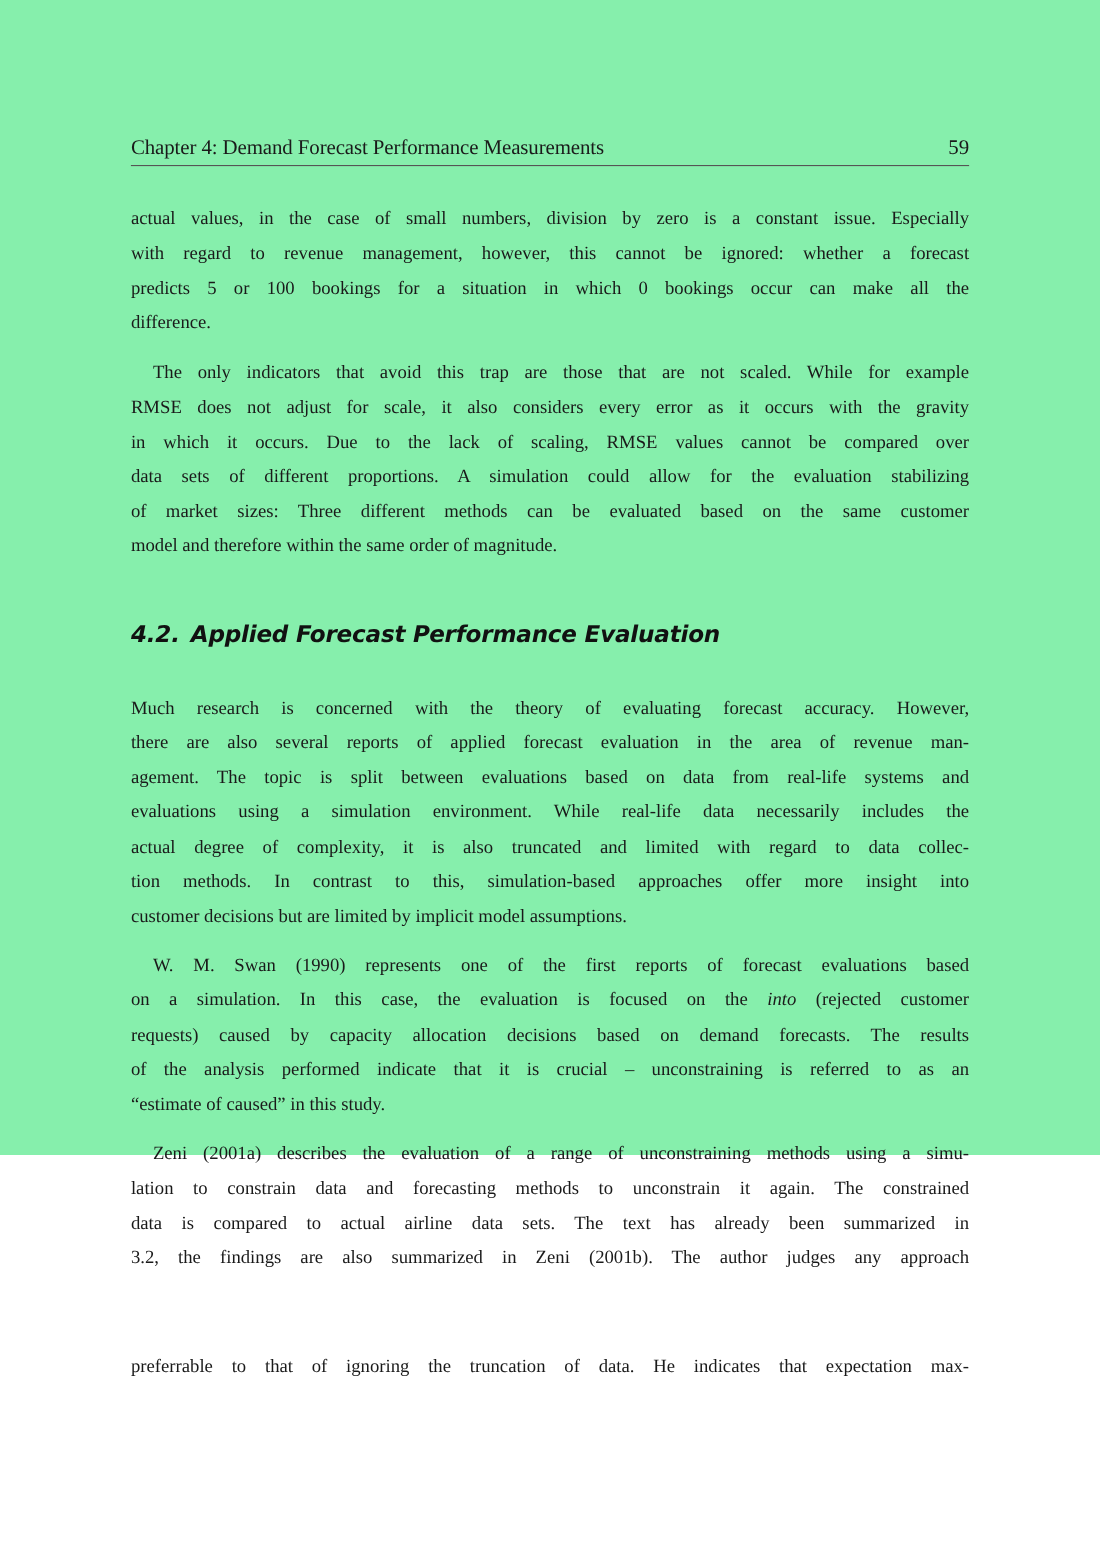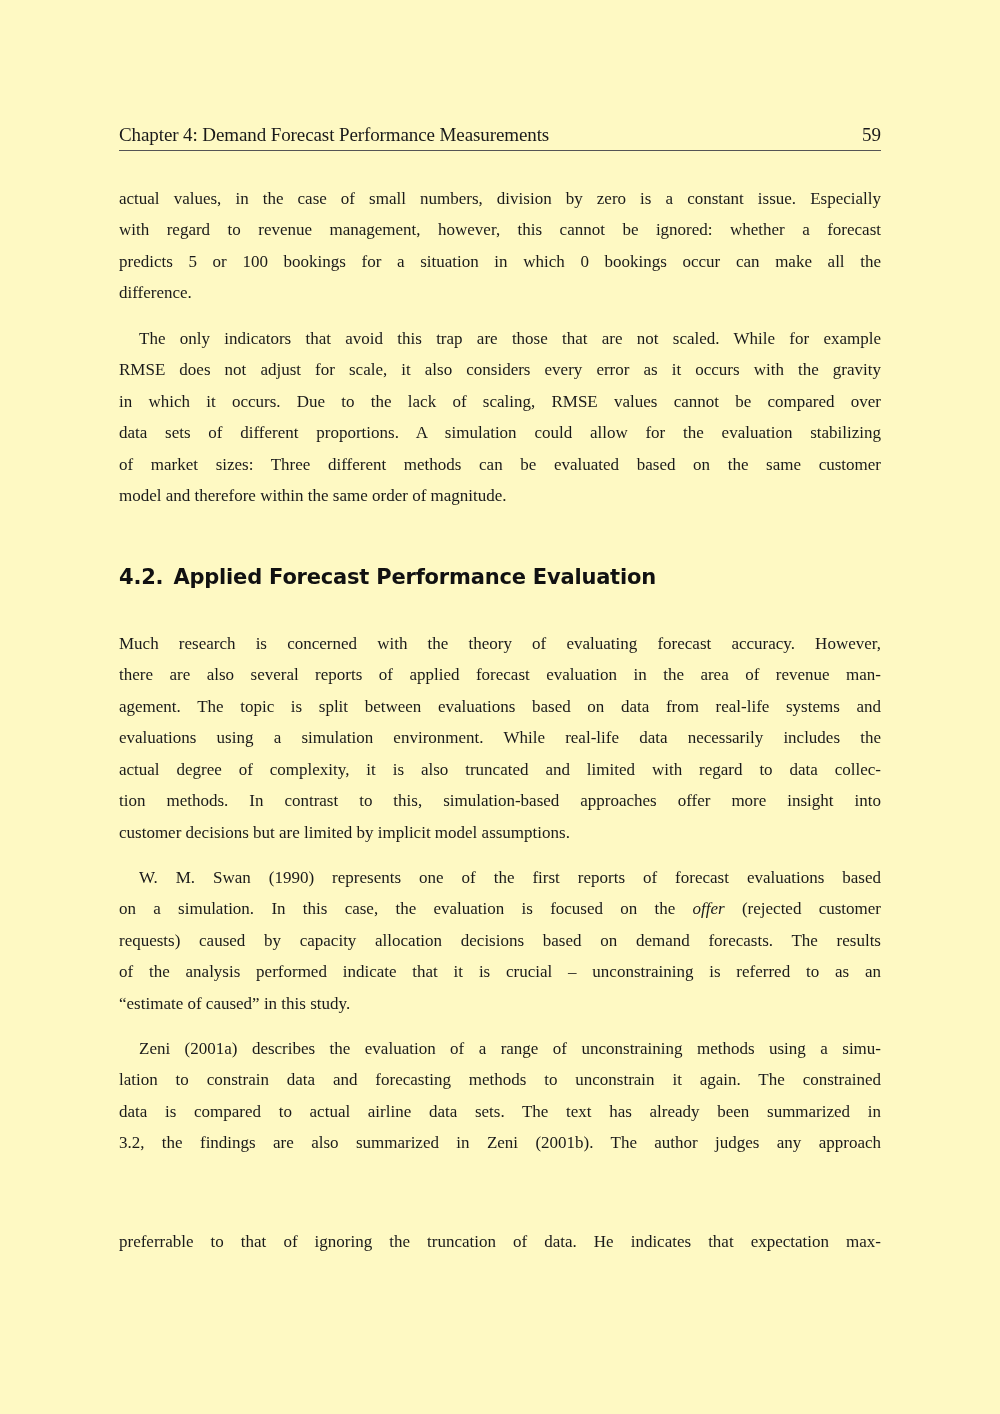--- a/index.html
+++ b/index.html
@@ -12,22 +12,22 @@
       height: 1414px;
       position: relative;
       overflow: hidden;
       font-family: "Liberation Serif", "DejaVu Serif", serif;
       color: #1a1a1a;
     }
     .page {
       position: absolute;
       left: 0; top: 0;
       width: 1000px;
-      height: 1414px;
-      background: #fef9c3;
+      height: 1050px;
+      background: #86efac;
     }
     .running-header {
       position: absolute;
       left: 119px;
       top: 122px;
       width: 762px;
       height: 28px;
       border-bottom: 1px solid #555;
       font-size: 19px;
       line-height: 26px;
@@ -63,20 +63,21 @@
     .section-heading {
       position: absolute;
       left: 119px;
       top: 563px;
       font-family: "DejaVu Sans", "Liberation Sans", sans-serif;
       font-weight: bold;
       font-size: 21px;
       line-height: 28px;
       color: #111;
       letter-spacing: -0.2px;
+      font-style: italic;
     }
     .section-heading .num {
       margin-right: 10px;
     }
     em { font-style: italic; }
   </style>
 </head>
 <body>
 
 <div class="page">
@@ -111,21 +112,21 @@
     <div class="line" style="top:663px">there are also several reports of applied forecast evaluation in the area of revenue man-</div>
     <div class="line" style="top:695px">agement. The topic is split between evaluations based on data from real-life systems and</div>
     <div class="line" style="top:726px">evaluations using a simulation environment. While real-life data necessarily includes the</div>
     <div class="line" style="top:758px">actual degree of complexity, it is also truncated and limited with regard to data collec-</div>
     <div class="line" style="top:789px">tion methods. In contrast to this, simulation-based approaches offer more insight into</div>
     <div class="line last" style="top:821px">customer decisions but are limited by implicit model assumptions.</div>
   </div>
 
   <div>
     <div class="line indent" style="top:866px">W. M. Swan (1990) represents one of the first reports of forecast evaluations based</div>
-    <div class="line" style="top:897px"><span>on a simulation. In this case, the evaluation is focused on the </span><em>offer</em><span> (rejected customer</span></div>
+    <div class="line" style="top:897px"><span>on a simulation. In this case, the evaluation is focused on the </span><em>into</em><span> (rejected customer</span></div>
     <div class="line" style="top:929px">requests) caused by capacity allocation decisions based on demand forecasts. The results</div>
     <div class="line" style="top:960px">of the analysis performed indicate that it is crucial – unconstraining is referred to as an</div>
     <div class="line last" style="top:992px">“estimate of caused” in this study.</div>
   </div>
 
   <div>
     <div class="line indent" style="top:1037px">Zeni (2001a) describes the evaluation of a range of unconstraining methods using a simu-</div>
     <div class="line" style="top:1068px">lation to constrain data and forecasting methods to unconstrain it again. The constrained</div>
     <div class="line" style="top:1100px">data is compared to actual airline data sets. The text has already been summarized in</div>
     <div class="line" style="top:1131px">3.2, the findings are also summarized in Zeni (2001b). The author judges any approach</div>

